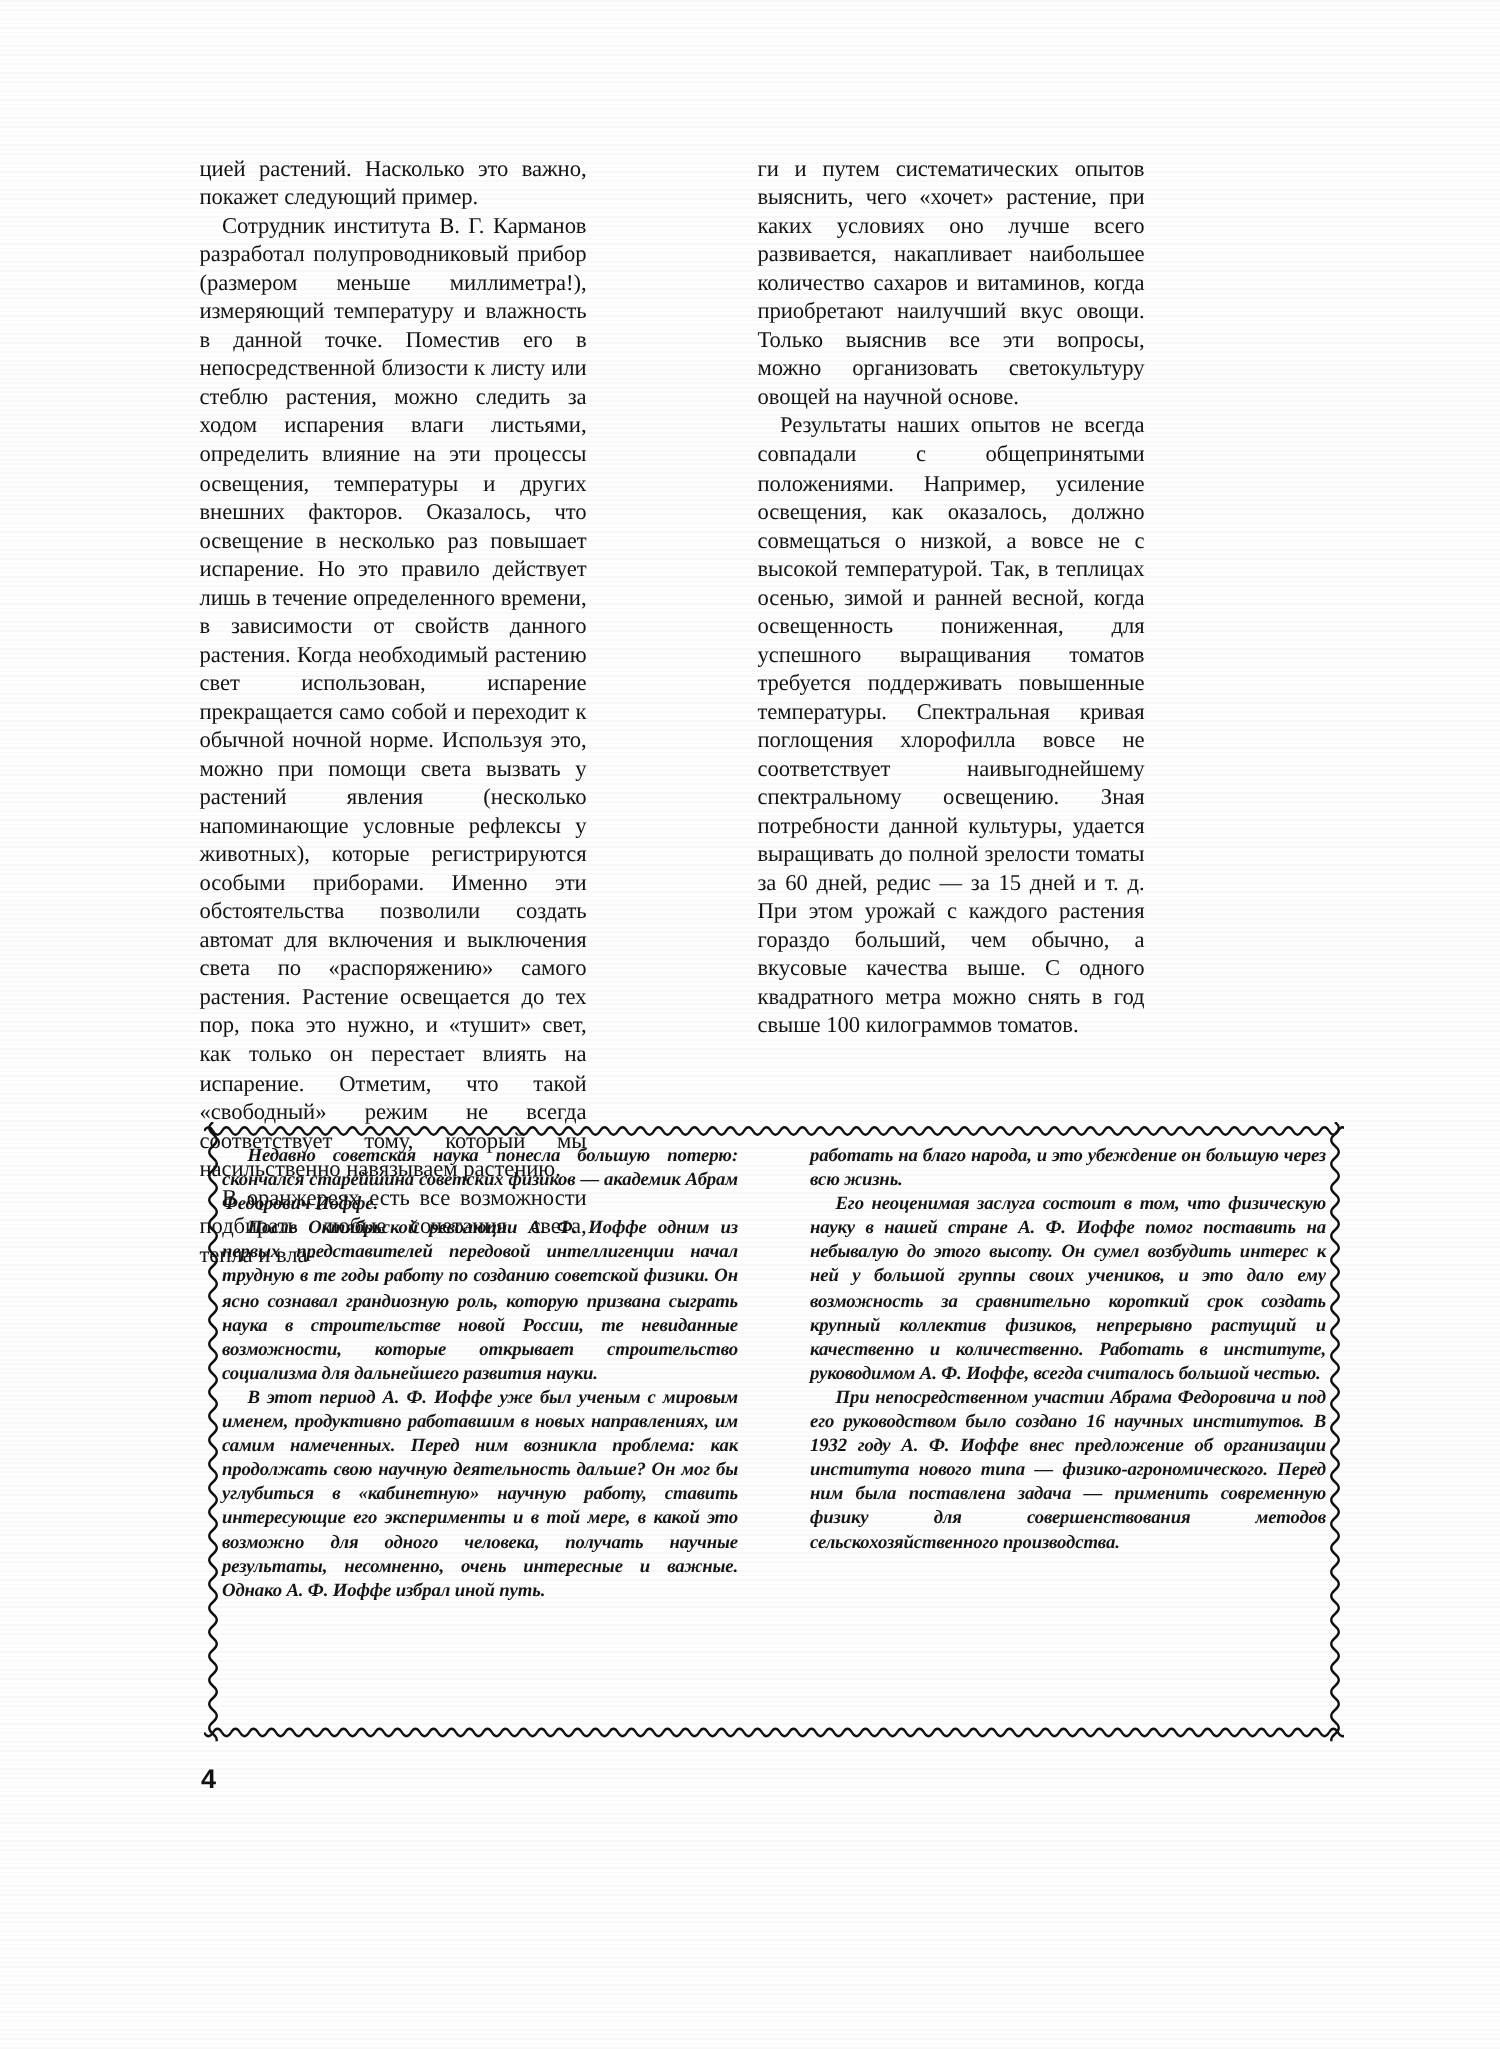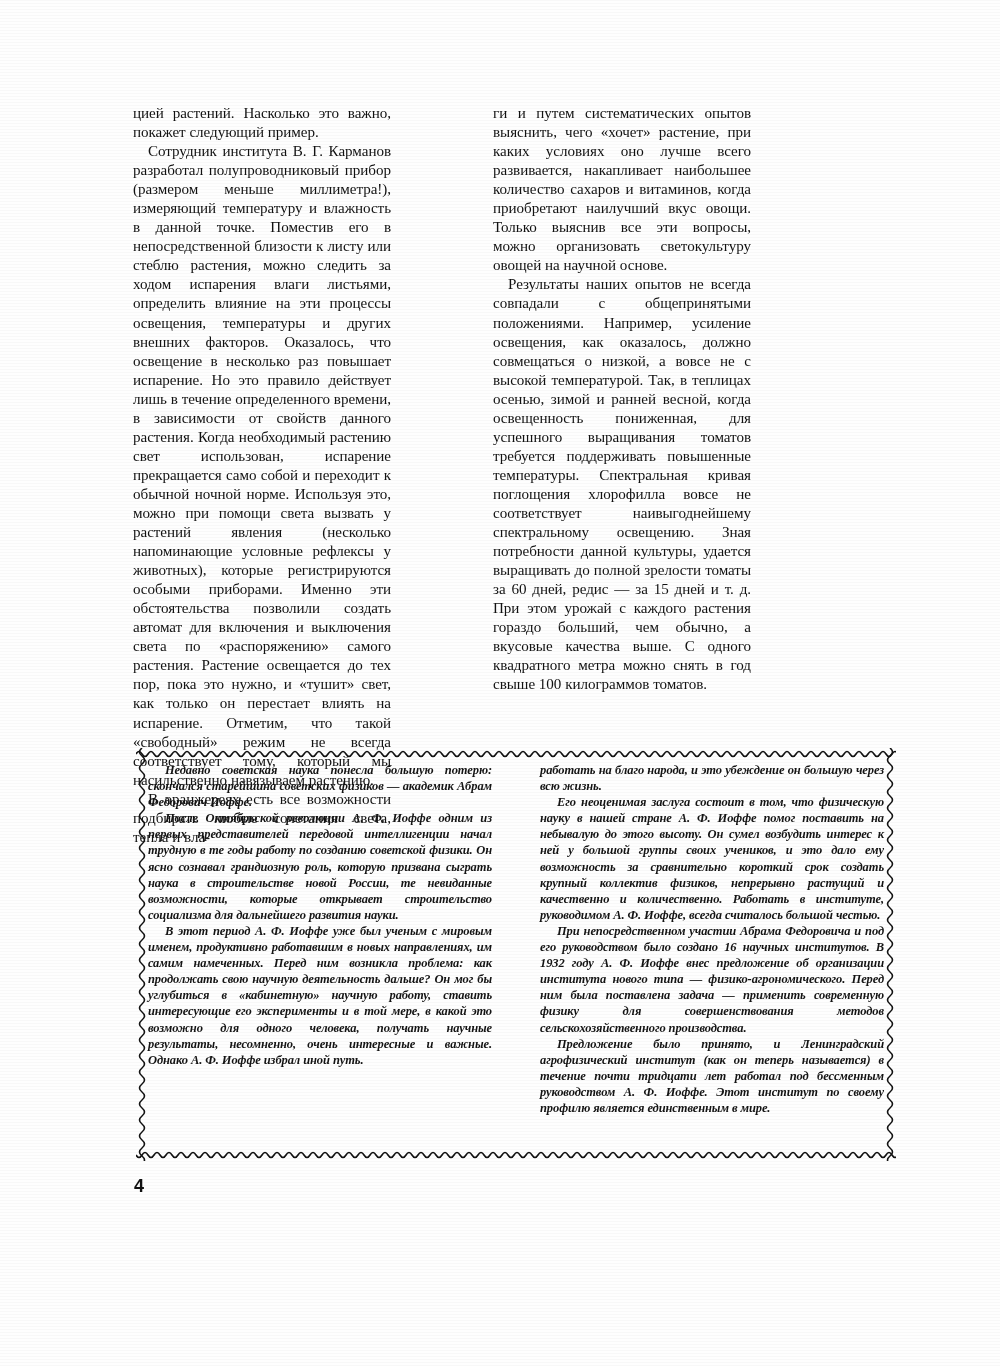--- a/index.html
+++ b/index.html
@@ -25,21 +25,21 @@
     left: 133px;
     top: 104px;
     width: 762px;
     display: flex;
     gap: 0;
   }
   .col {
     width: 258px;
     box-sizing: border-box;
   }
-  .col-left  { margin-right: 0; }
+  .col-left  { margin-right: 12px; }
   .col-right { margin-left: 102px; }
 
   .col p {
     margin: 0;
     font-size: 15.1px;
     line-height: 19.05px;
     text-align: justify;
     text-align-last: left;
     letter-spacing: -0.05px;
     word-spacing: 0.1px;
@@ -180,21 +180,20 @@
       <div class="obit-col left">
         <p class="indent">Недавно советская наука понесла большую потерю: скончался старейшина советских физиков — академик Абрам Федорович Иоффе.</p>
         <p class="indent">После Октябрьской революции А. Ф. Иоффе одним из первых представителей передовой интеллигенции начал трудную в те годы работу по созданию советской физики. Он ясно сознавал грандиозную роль, которую призвана сыграть наука в строительстве новой России, те невиданные возможности, которые открывает строительство социализма для дальнейшего развития науки.</p>
         <p class="indent">В этот период А. Ф. Иоффе уже был ученым с мировым именем, продуктивно работавшим в новых направлениях, им самим намеченных. Перед ним возникла проблема: как продолжать свою научную деятельность дальше? Он мог бы углубиться в «кабинетную» научную работу, ставить интересующие его эксперименты и в той мере, в какой это возможно для одного человека, получать научные результаты, несомненно, очень интересные и важные. Однако А. Ф. Иоффе избрал иной путь.</p>
       </div>
 
       <div class="obit-col right">
         <p>работать на благо народа, и это убеждение он большую через всю жизнь.</p>
         <p class="indent">Его неоценимая заслуга состоит в том, что физическую науку в нашей стране А. Ф. Иоффе помог поставить на небывалую до этого высоту. Он сумел возбудить интерес к ней у большой группы своих учеников, и это дало ему возможность за сравнительно короткий срок создать крупный коллектив физиков, непрерывно растущий и качественно и количественно. Работать в институте, руководимом А. Ф. Иоффе, всегда считалось большой честью.</p>
         <p class="indent">При непосредственном участии Абрама Федоровича и под его руководством было создано 16 научных институтов. В 1932 году А. Ф. Иоффе внес предложение об организации института нового типа — физико-агрономического. Перед ним была поставлена задача — применить современную физику для совершенствования методов сельскохозяйственного производства.</p>
-        <p class="indent">Предложение было принято, и Ленинградский агрофизический институт (как он теперь называется) в течение почти тридцати лет работал под бессменным руководством А. Ф. Иоффе. Этот институт по своему профилю является единственным в мире.</p>
       </div>
 
     </div>
   </div>
 
   <div class="folio">4</div>
 
   <div class="grain"></div>
 
 </div>

